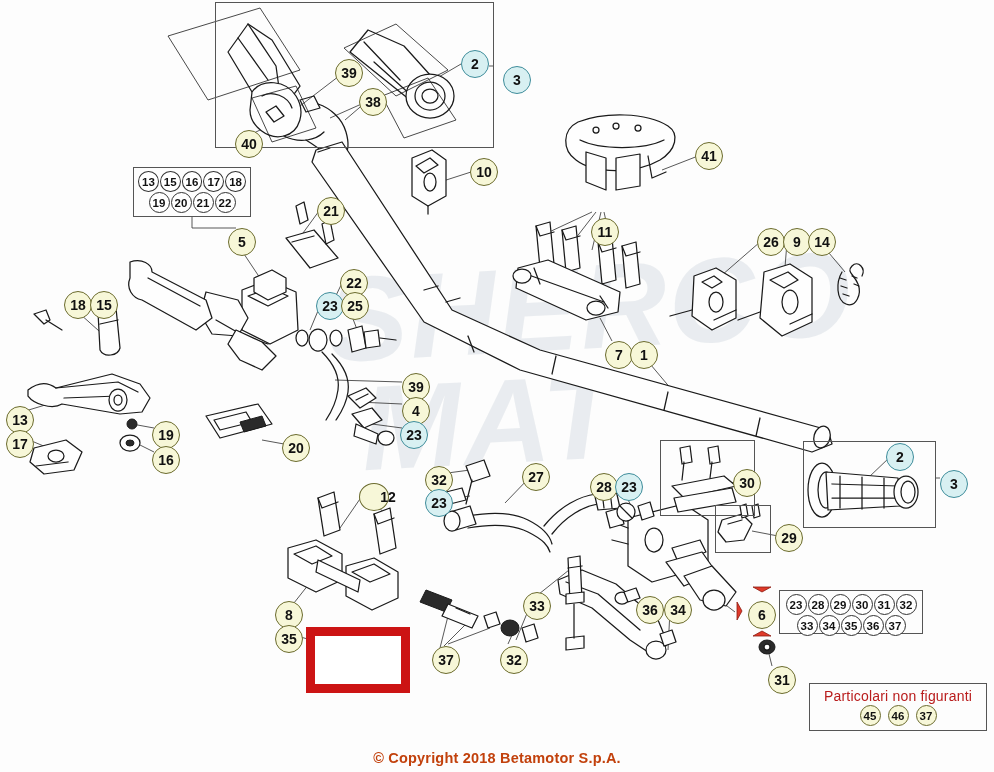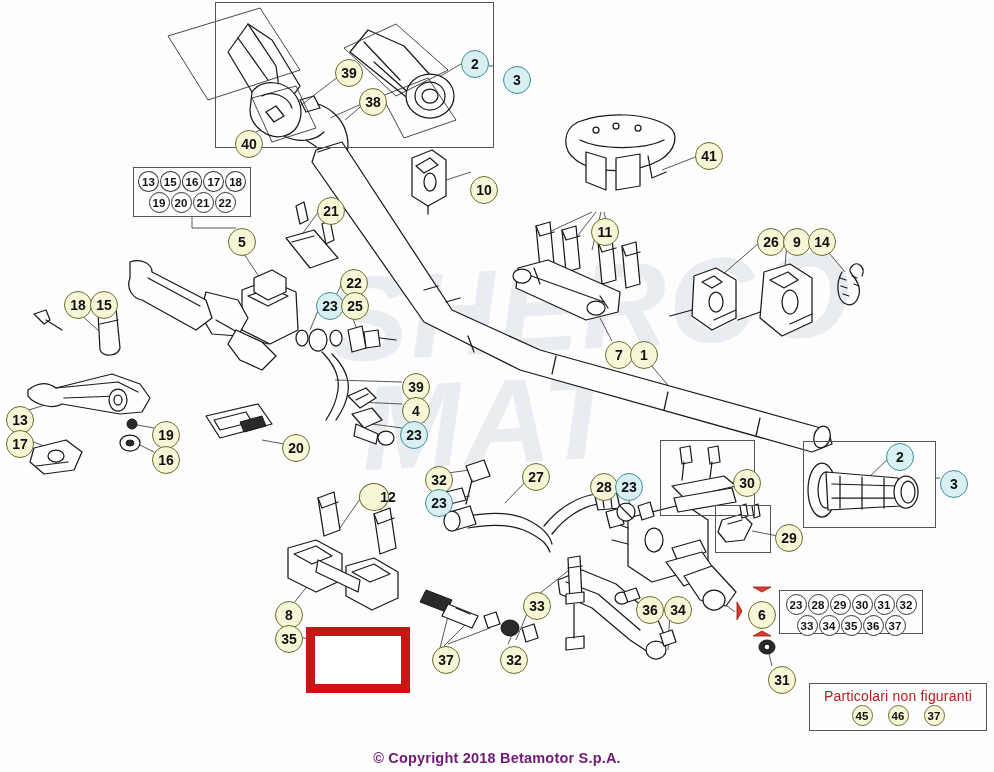--- a/index.html
+++ b/index.html
@@ -51,25 +51,25 @@
     border:9px solid #cc1414;box-sizing:border-box;background:#fff;z-index:26;
   }
   
   #nonfig{
     position:absolute;left:809px;top:683px;width:178px;height:48px;
     border:1.5px solid #555;background:#fdfdfd;box-sizing:border-box;
     z-index:28;display:flex;flex-direction:column;align-items:center;
     justify-content:center;gap:1px;
   }
   #nonfig .t{font-size:14px;color:#b91c1c;font-weight:normal;letter-spacing:.2px;}
-  #nonfig .r{display:flex;gap:15px;}
+  #nonfig .r{display:flex;gap:7px;}
   
   #copy{
     position:absolute;left:0;top:750px;width:994px;text-align:center;
-    font-size:14.5px;font-weight:bold;color:#701a75;letter-spacing:.2px;
+    font-size:14.5px;font-weight:bold;color:#c2410c;letter-spacing:.2px;
   }
 </style>
 </head>
 <body>
 
 <div id="page">
 
   <div id="watermark">
     <div class="l1">SHERCO</div>
     <div class="l2">MAT</div>
@@ -447,21 +447,21 @@
       </div>
     </div>
 
   <div id="callouts">
       <div class="cal" style="left: 335px; top: 59px;">39</div>
       <div class="cal cyan" style="left: 461px; top: 50px;">2</div>
       <div class="cal cyan" style="left: 503px; top: 66px;">3</div>
       <div class="cal" style="left: 359px; top: 88px;">38</div>
       <div class="cal" style="left: 235px; top: 130px;">40</div>
       <div class="cal" style="left: 695px; top: 142px;">41</div>
-      <div class="cal" style="left: 470px; top: 176px;">10</div>
+      <div class="cal" style="left: 470px; top: 158px;">10</div>
       <div class="cal" style="left: 591px; top: 208px; margin-top: 10px;">11</div>
       <div class="cal" style="left: 317px; top: 197px;">21</div>
       <div class="cal" style="left: 228px; top: 228px;">5</div>
       <div class="cal" style="left: 757px; top: 228px;">26</div>
       <div class="cal" style="left: 783px; top: 228px;">9</div>
       <div class="cal" style="left: 808px; top: 228px;">14</div>
       <div class="cal" style="left: 340px; top: 269px;">22</div>
       <div class="cal" style="left: 64px; top: 291px;">18</div>
       <div class="cal" style="left: 90px; top: 291px;">15</div>
       <div class="cal cyan" style="left: 316px; top: 292px;">23</div>

